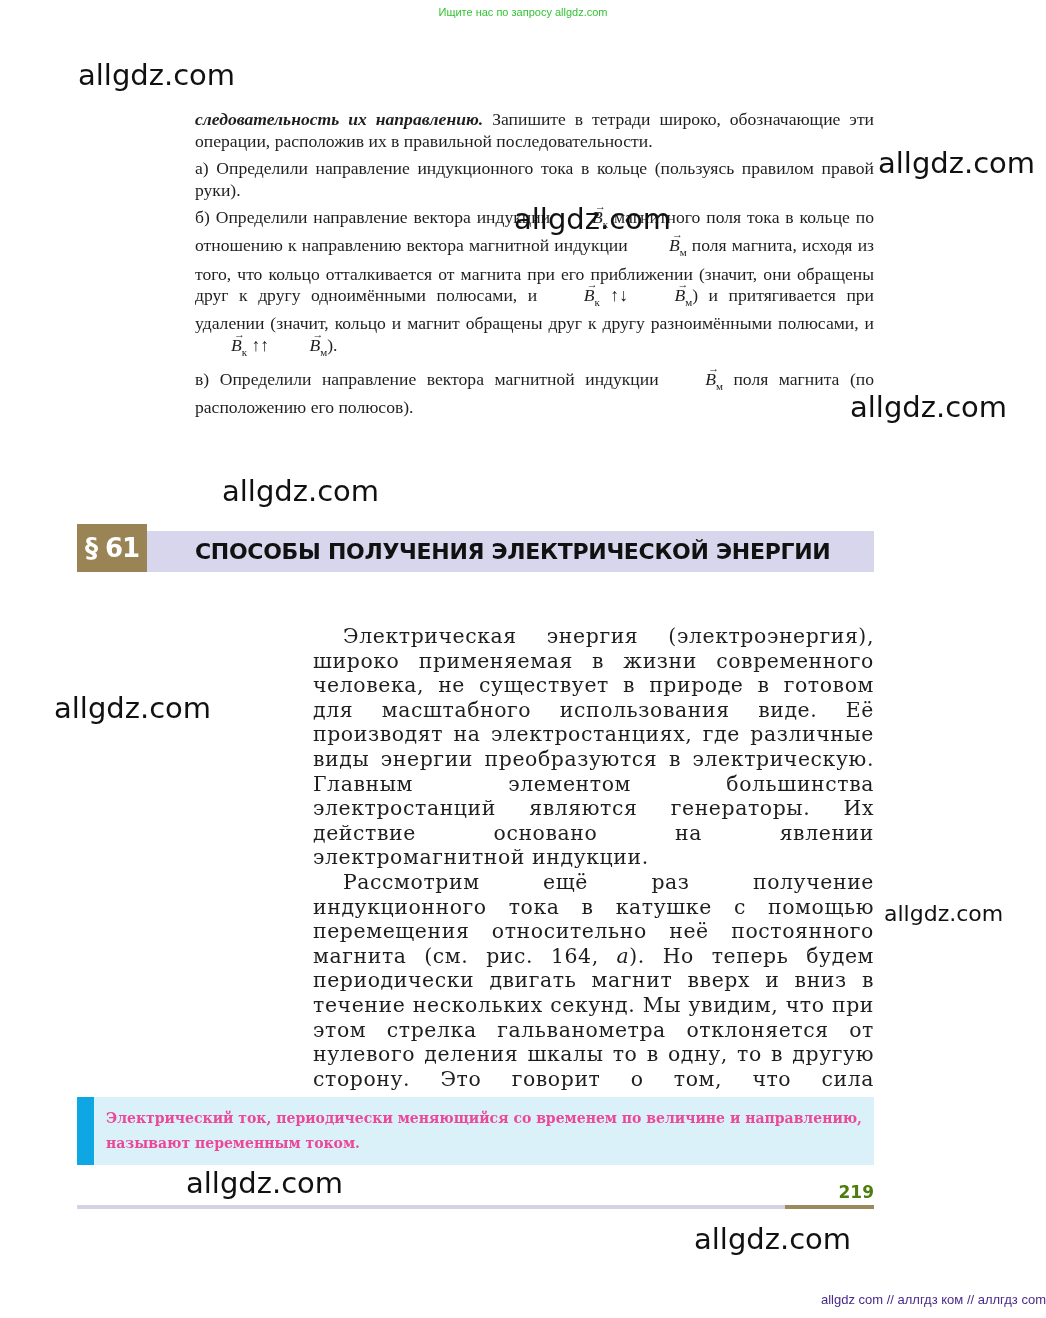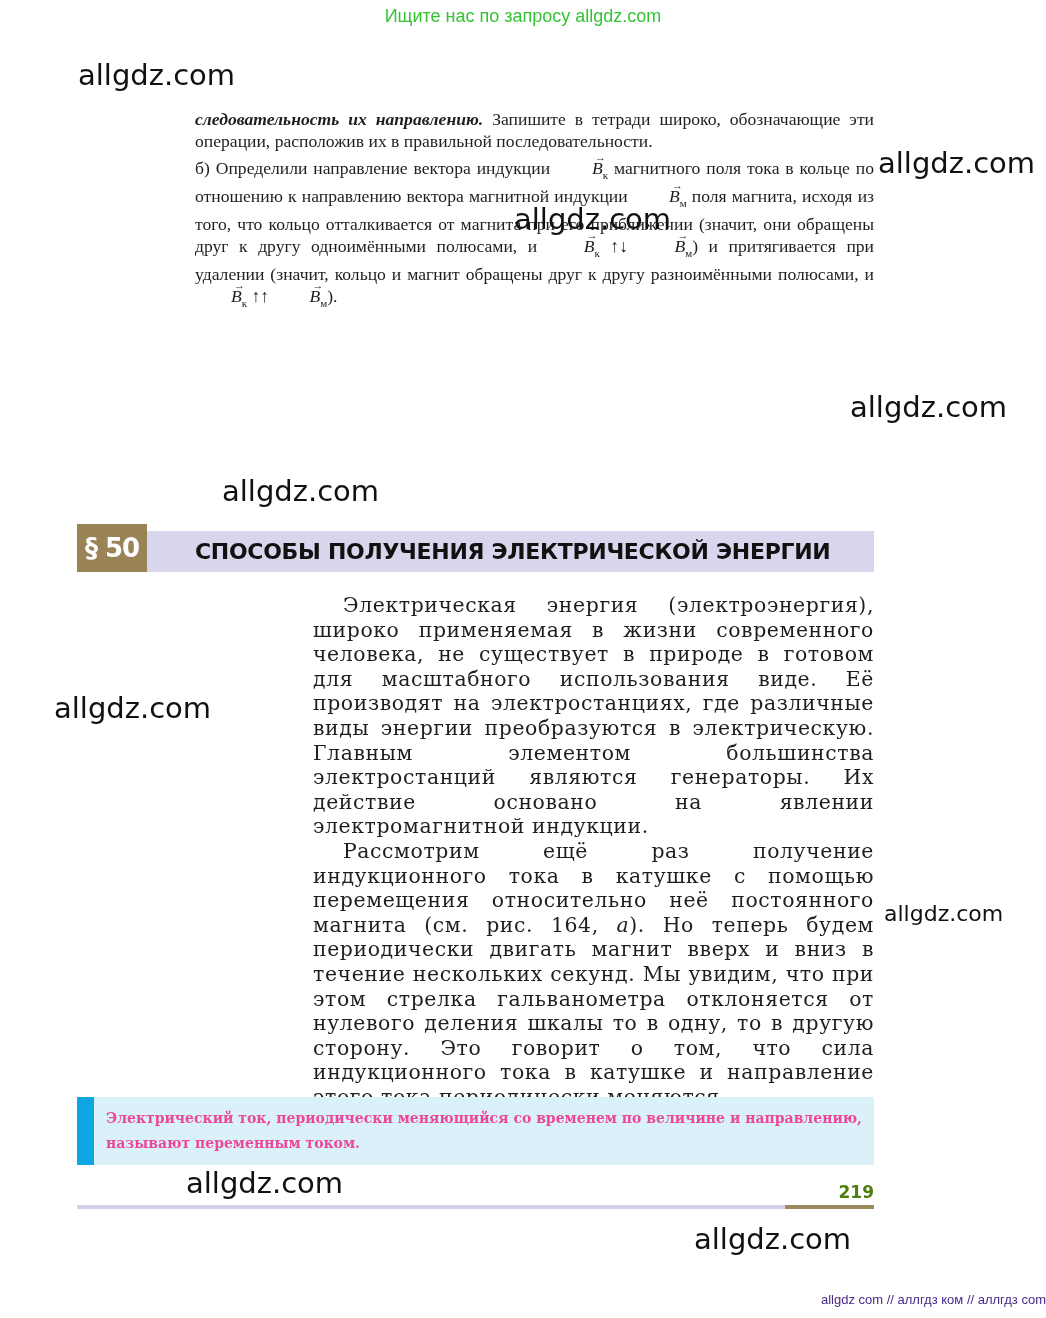--- a/index.html
+++ b/index.html
@@ -5,21 +5,21 @@
   html, body { margin: 0; padding: 0; }
   body {
     width: 1046px; height: 1318px; position: relative; overflow: hidden;
     background: #ffffff;
     font-family: "DejaVu Serif", "Liberation Serif", serif;
     color: #1c1c1c;
   }
   .abs { position: absolute; }
   .top-banner {
     left: 0; width: 1046px; top: 6px; text-align: center;
-    font-family: "Liberation Sans", sans-serif; font-size: 18px; color: #33c433;
+    font-family: "Liberation Sans", sans-serif; font-size: 11px; color: #33c433;
   }
   .wm {
     font-family: "DejaVu Sans", "Liberation Sans", sans-serif;
     color: #111; font-size: 29px; letter-spacing: 0px; white-space: nowrap;
   }
   .wm.small { font-size: 22px; }
   .col-top {
     left: 195px; width: 679px; top: 109px;
     font-family: "Liberation Serif", serif; font-size: 17.6px; line-height: 21.6px;
     text-align: justify; color: #1e1e1e;
@@ -38,21 +38,21 @@
   }
   .title-band {
     left: 147px; top: 531px; width: 727px; height: 41px; background: #d8d6ec;
   }
   .title-text {
     left: 195px; top: 531px; height: 46px; line-height: 41px;
     font-family: "DejaVu Sans", sans-serif; font-weight: bold; font-size: 22px;
     color: #111; letter-spacing: -0.3px;
   }
   .col-main {
-    left: 313px; width: 561px; top: 593px;
+    left: 313px; width: 561px; top: 624px;
     font-family: "DejaVu Serif", serif; font-size: 20.4px; line-height: 24.6px;
     text-align: justify; color: #1e1e1e; letter-spacing: 0.6px;
   }
   .col-main p { margin: 0; text-indent: 30px; }
   .def-box {
     left: 77px; top: 1097px; width: 797px; height: 68px; background: #daf1fa;
   }
   .def-bar { left: 77px; top: 1097px; width: 17px; height: 68px; background: #0ea7e4; }
   .def-text {
     left: 106px; top: 1106px; width: 756px;
@@ -70,24 +70,26 @@
     font-family: "Liberation Sans", sans-serif; font-size: 13px; color: #4a2a8a;
   }
 </style>
 </head>
 <body>
 
 <div class="abs top-banner">Ищите нас по запросу allgdz.com</div>
 
 <div class="abs col-top">
   <p><span class="it">следовательность их направлению.</span><span> Запишите в тетради широко, обозначающие эти операции, расположив их в правильной последовательности.</span></p>
+  <p>а) Определили направление индукционного тока в кольце (пользуясь правилом правой руки).</p>
   <p><span>б) Определили направление вектора индукции </span><span class="vec"><span>B</span><sub>к</sub></span><span> магнитного поля тока в кольце по отношению к направлению вектора магнитной индукции </span><span class="vec"><span>B</span><sub>м</sub></span><span> поля магнита, исходя из того, что кольцо отталкивается от магнита при его приближении (значит, они обращены друг к другу одноимёнными полюсами, и </span><span class="vec"><span>B</span><sub>к</sub></span><span> ↑↓ </span><span class="vec"><span>B</span><sub>м</sub></span><span>) и притягивается при удалении (значит, кольцо и магнит обращены друг к другу разноимёнными полюсами, и </span><span class="vec"><span>B</span><sub>к</sub></span><span> ↑↑ </span><span class="vec"><span>B</span><sub>м</sub></span><span>).</span></p>
+  <p><span>в) Определили направление вектора магнитной индукции </span><span class="vec"><span>B</span><sub>м</sub></span><span> поля магнита (по расположению его полюсов).</span></p>
 </div>
 
-<div class="abs par-box">§ 50</div>
+<div class="abs par-box">§ 61</div>
 <div class="abs title-band"></div>
 <div class="abs title-text">СПОСОБЫ ПОЛУЧЕНИЯ ЭЛЕКТРИЧЕСКОЙ ЭНЕРГИИ</div>
 
 <div class="abs col-main">
   <p>Электрическая энергия (электроэнергия), широко применяемая в жизни современного человека, не существует в природе в готовом для масштабного использования виде. Её производят на электростанциях, где различные виды энергии преобразуются в электрическую. Главным элементом большинства электростанций являются генераторы. Их действие основано на явлении электромагнитной индукции.</p>
   <p><span>Рассмотрим ещё раз получение индукционного тока в катушке с помощью перемещения относительно неё постоянного магнита (см. рис. 164, </span><i>а</i><span>). Но теперь будем периодически двигать магнит вверх и вниз в течение нескольких секунд. Мы увидим, что при этом стрелка гальванометра отклоняется от нулевого деления шкалы то в одну, то в другую сторону. Это говорит о том, что сила индукционного тока в катушке и направление этого тока периодически меняются.</span></p>
 </div>
 
 <div class="abs def-box"></div>
 <div class="abs def-bar"></div>

